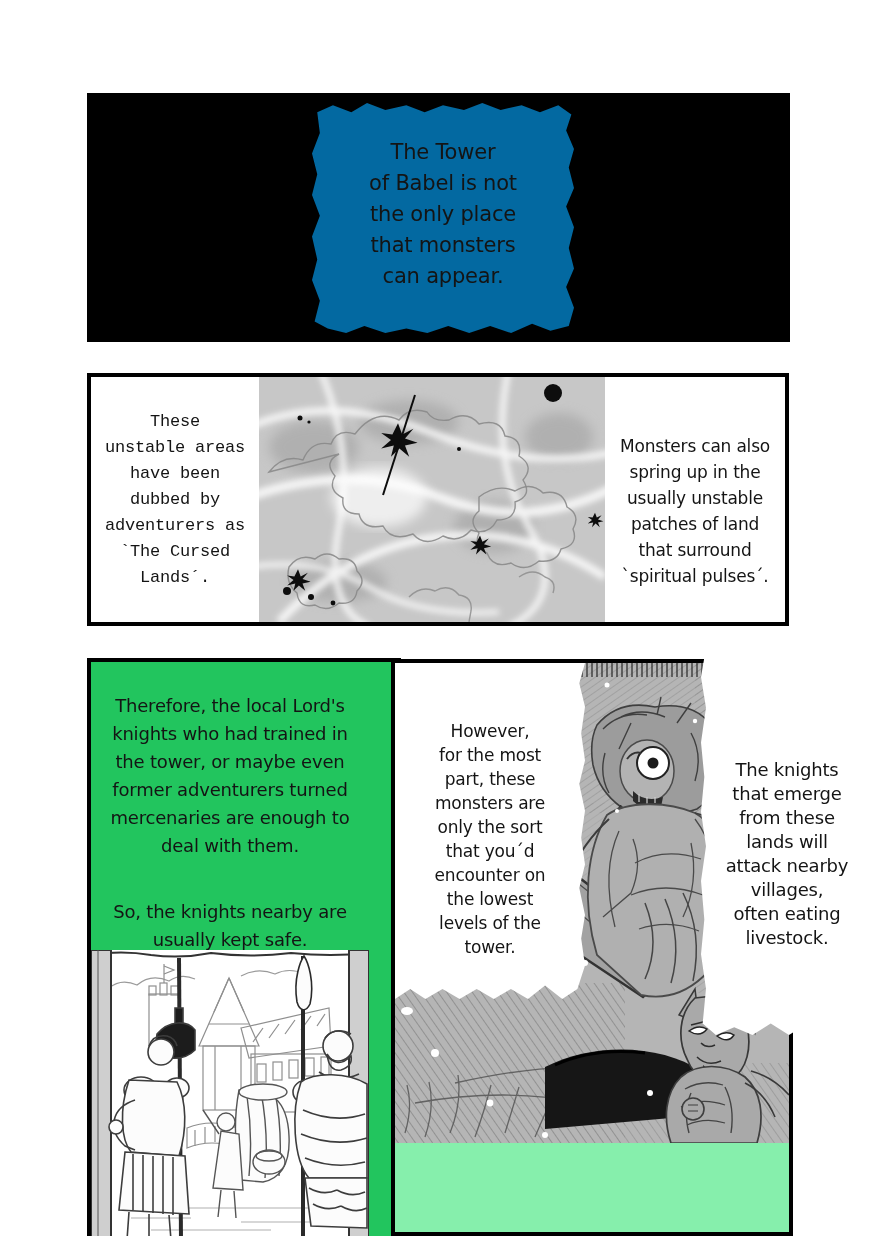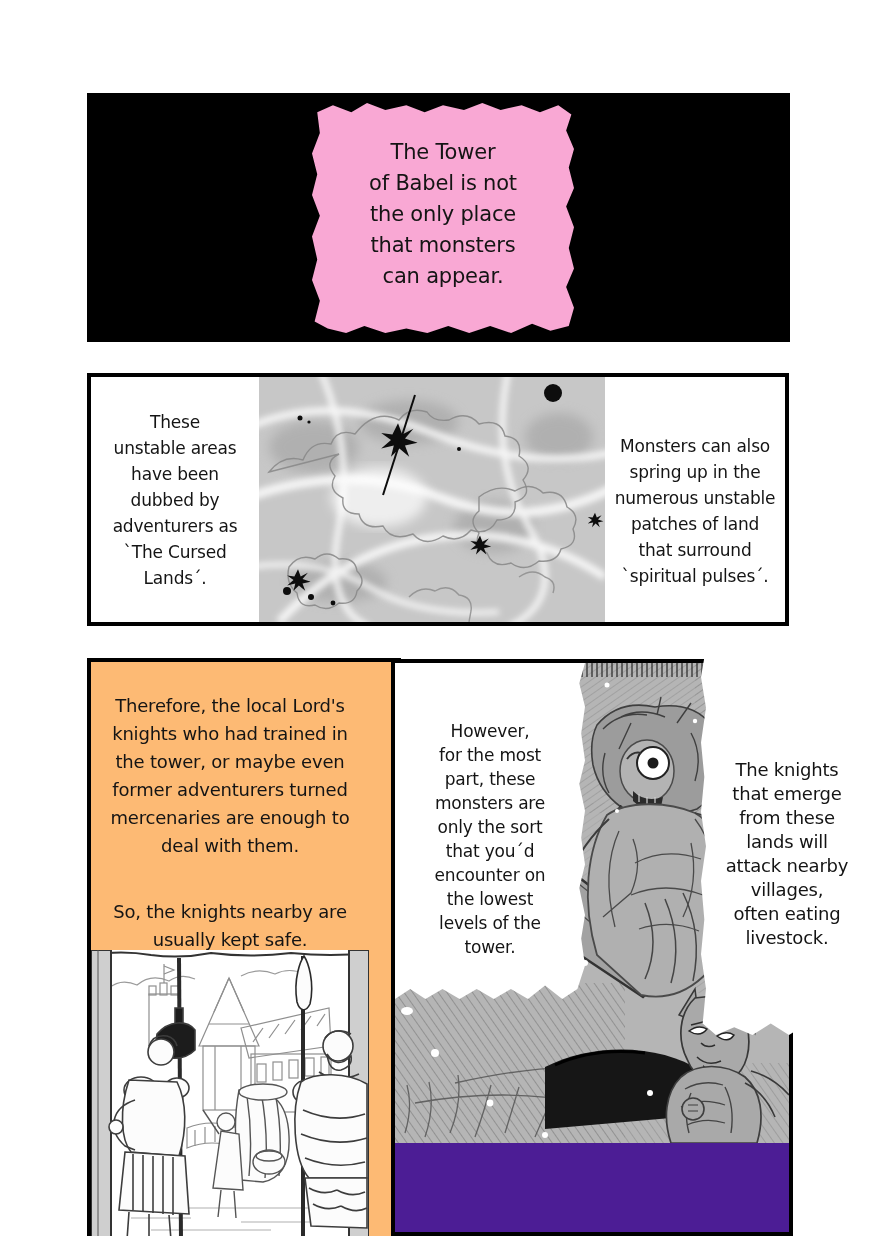--- a/index.html
+++ b/index.html
@@ -6,39 +6,39 @@
   .page{
     position:relative;width:869px;height:1236px;background:#fff;overflow:hidden;
     font-family:"DejaVu Sans","Liberation Sans",sans-serif;color:#111;
   }
   .panel{position:absolute;box-sizing:border-box;}
   .caption{white-space:pre-line;text-align:center;letter-spacing:-0.2px;color:#141414;}
 
   
   .panel-intro{left:87px;top:93px;width:703px;height:249px;background:#000;}
   .intro-box{
-    position:absolute;left:225px;top:10px;width:262px;height:230px;background:#f9a8d4;
+    position:absolute;left:225px;top:10px;width:262px;height:230px;background:#0369a1;
     clip-path:polygon(2% 4%,8% 1%,15% 4%,21% 0%,28% 3%,36% 1%,43% 4%,50% 1%,58% 3%,65% 0%,72% 3%,80% 1%,87% 4%,94% 1%,99% 5%,97% 12%,100% 20%,98% 28%,100% 37%,97% 45%,100% 54%,98% 63%,100% 72%,97% 80%,100% 89%,98% 97%,91% 99%,84% 96%,76% 100%,68% 97%,60% 100%,52% 97%,44% 100%,36% 98%,28% 100%,20% 97%,13% 100%,6% 98%,1% 95%,3% 86%,0% 77%,2% 68%,0% 58%,3% 49%,0% 40%,2% 31%,0% 22%,3% 13%);
   }
   .intro-box .caption{margin:0;padding-top:34px;font-size:21px;line-height:31px;}
 
   
   .panel-map{left:87px;top:373px;width:702px;height:253px;border:4px solid #000;background:#fff;}
   .map-svg{position:absolute;left:168px;top:0;width:346px;height:245px;}
-  .map-caption-left{position:absolute;left:0;top:32px;width:168px;margin:0;font-size:17px;line-height:26px;}
+  .map-caption-left{position:absolute;left:0;top:32px;width:168px;margin:0;font-size:17px;line-height:26px;font-family:Liberation Mono, monospace;}
   .map-caption-right{position:absolute;left:514px;top:56px;width:180px;margin:0;font-size:17px;line-height:26px;}
 
   
-  .panel-knights{left:87px;top:658px;width:314px;height:578px;border:4px solid #000;border-bottom:0;background:#fdba74;overflow:hidden;}
+  .panel-knights{left:87px;top:658px;width:314px;height:578px;border:4px solid #000;border-bottom:0;background:#22c55e;overflow:hidden;}
   .knights-caption-1{position:absolute;left:0;top:30px;width:278px;margin:0;font-size:18px;line-height:28px;}
   .knights-caption-2{position:absolute;left:0;top:236px;width:278px;margin:0;font-size:18px;line-height:28px;}
   .knights-svg{position:absolute;left:0;top:288px;width:278px;height:290px;}
 
   
-  .panel-monsters{left:391px;top:659px;width:402px;height:577px;border:4px solid #000;background:#4c1d95;}
+  .panel-monsters{left:391px;top:659px;width:402px;height:577px;border:4px solid #000;background:#86efac;}
   .monsters-svg{position:absolute;left:0;top:0;width:394px;height:480px;}
   .monster-box-left{
     position:absolute;left:0;top:0;width:190px;height:336px;background:#fff;
     clip-path:polygon(0 0,100% 0,97% 6%,100% 13%,98% 21%,100% 29%,97% 36%,100% 44%,98% 52%,100% 60%,97% 67%,100% 75%,98% 82%,100% 90%,96% 97%,88% 100%,79% 96%,70% 100%,61% 97%,52% 100%,43% 97%,34% 100%,25% 97%,16% 100%,8% 97%,0 100%);
     filter:drop-shadow(3px 0 0 #111) drop-shadow(0 3px 0 #111);
   }
   .monster-box-left .caption{margin:0;padding-top:56px;font-size:17px;line-height:24px;}
 
   
   .speech-right{
@@ -117,21 +117,21 @@
       <circle cx="52" cy="220" r="3" fill="#0d0d0d"></circle>
       <circle cx="41" cy="41" r="2.5" fill="#0d0d0d"></circle>
       <circle cx="50" cy="45" r="1.6" fill="#0d0d0d"></circle>
       <use href="#splat" transform="translate(336,143) scale(0.6)"></use>
       <circle cx="200" cy="72" r="2" fill="#0d0d0d"></circle>
       <circle cx="74" cy="226" r="2.4" fill="#0d0d0d"></circle>
     </svg>
 
     <p class="caption map-caption-right">Monsters can also
 spring up in the
-numerous unstable
+usually unstable
 patches of land
 that surround
 `spiritual pulses´.</p>
   </section>
 
   <section class="panel panel-knights">
     <p class="caption knights-caption-1">Therefore, the local Lord's
 knights who had trained in
 the tower, or maybe even
 former adventurers turned

